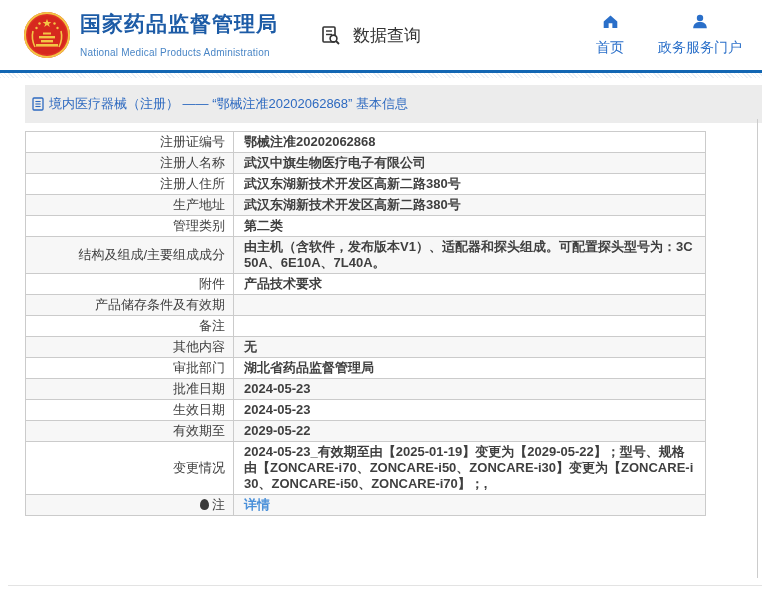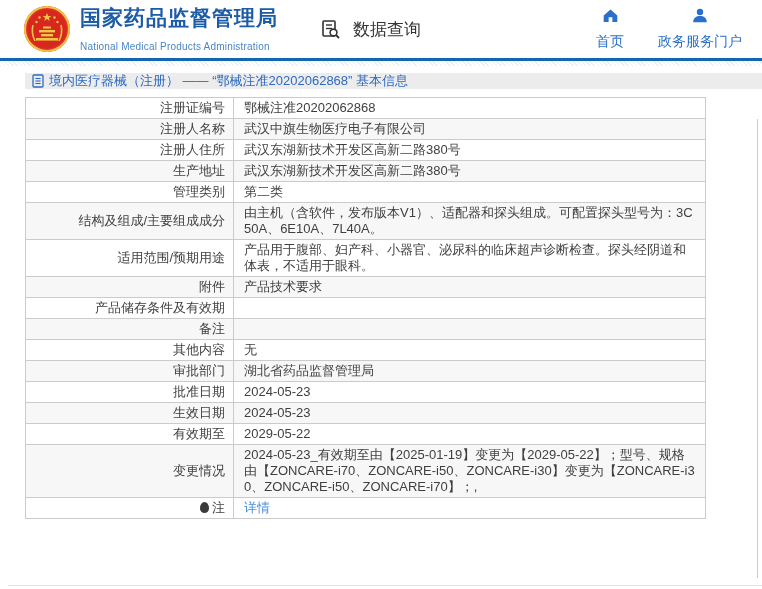--- a/index.html
+++ b/index.html
@@ -3,39 +3,39 @@
 <meta charset="utf-8">
 <style>
   html,body{margin:0;padding:0;}
   body{
     width:762px;height:589px;position:relative;overflow:hidden;
     background:#ffffff;
     font-family:"Liberation Sans","DejaVu Sans",sans-serif;
     -webkit-font-smoothing:antialiased;
   }
   
-  .header{height:58px;display:flex;align-items:center;background:#fff;}
+  .header{height:70px;display:flex;align-items:center;background:#fff;}
   .logo{width:48px;height:48px;margin-left:23px;flex:0 0 auto;}
   .title-block{margin-left:9px;line-height:1;}
   .main-title{font-size:21px;font-weight:bold;color:#1c5ba6;letter-spacing:1px;}
   .sub-title{font-size:10px;color:#4a86c6;margin-top:14px;letter-spacing:0.2px;}
   .data-query{display:flex;align-items:center;margin-left:42px;gap:12px;font-size:17px;color:#333;cursor:pointer;}
   .header-spacer{flex:1;}
   .nav{display:flex;gap:34px;margin-right:20px;}
   .nav-item{display:flex;flex-direction:column;align-items:center;gap:10px;color:#2a6fc9;font-size:14px;cursor:pointer;}
   .blue-line{height:3px;background:#1266b3;}
   .hatch{height:5px;background:repeating-linear-gradient(45deg,#e9eff6 0,#e9eff6 1px,#ffffff 1px,#ffffff 3px);}
   
-  .breadcrumb{margin:7px 0 0 25px;height:16px;background:#ececec;display:flex;align-items:center;padding-left:7px;gap:5px;color:#2e6ac0;font-size:13px;}
+  .breadcrumb{margin:7px 0 0 25px;height:38px;background:#ececec;display:flex;align-items:center;padding-left:7px;gap:5px;color:#2e6ac0;font-size:13px;}
   
   .info-table{margin:8px 0 0 25px;width:681px;border-collapse:collapse;table-layout:fixed;font-size:13px;color:#3f3f3f;}
   .label-col{width:208px;}
   .cell{border:1px solid #cbcbcb;padding:2px 8px;line-height:16px;vertical-align:middle;}
   th.label-cell{text-align:right;font-weight:normal;}
-  td.value-cell{text-align:left;word-break:break-all;padding-left:10px;}
+  td.value-cell{text-align:left;word-break:break-all;padding-left:10px;font-weight:bold;}
   .info-table tr:nth-child(odd) .cell{background:#ffffff;}
   .info-table tr:nth-child(even) .cell{background:#f7f7f7;}
   .detail-link{color:#4a90d9;text-decoration:none;cursor:pointer;}
   .bulb-icon{display:inline-block;width:9px;height:11px;margin-right:3px;background:#3a3a3a;border-radius:50% 50% 50% 50%/58% 58% 42% 42%;vertical-align:-1px;}
   
   .right-line{position:absolute;left:757px;top:119px;height:459px;width:0;border-left:1px solid #cccccc;}
   .bottom-line{position:absolute;left:8px;right:0;top:585px;border-top:1px solid #e3e3e3;}
 </style>
 </head>
 <body>
@@ -125,24 +125,20 @@
       </tr>
       <tr>
         <th class="cell label-cell">管理类别</th>
         <td class="cell value-cell">第二类</td>
       </tr>
       <tr>
         <th class="cell label-cell">结构及组成/主要组成成分</th>
         <td class="cell value-cell">由主机（含软件，发布版本V1）、适配器和探头组成。可配置探头型号为：3C50A、6E10A、7L40A。</td>
       </tr>
       <tr>
-        <th class="cell label-cell">适用范围/预期用途</th>
-        <td class="cell value-cell">产品用于腹部、妇产科、小器官、泌尿科的临床超声诊断检查。探头经阴道和体表，不适用于眼科。</td>
-      </tr>
-      <tr>
         <th class="cell label-cell">附件</th>
         <td class="cell value-cell">产品技术要求</td>
       </tr>
       <tr>
         <th class="cell label-cell">产品储存条件及有效期</th>
         <td class="cell value-cell"></td>
       </tr>
       <tr>
         <th class="cell label-cell">备注</th>
         <td class="cell value-cell"></td>

